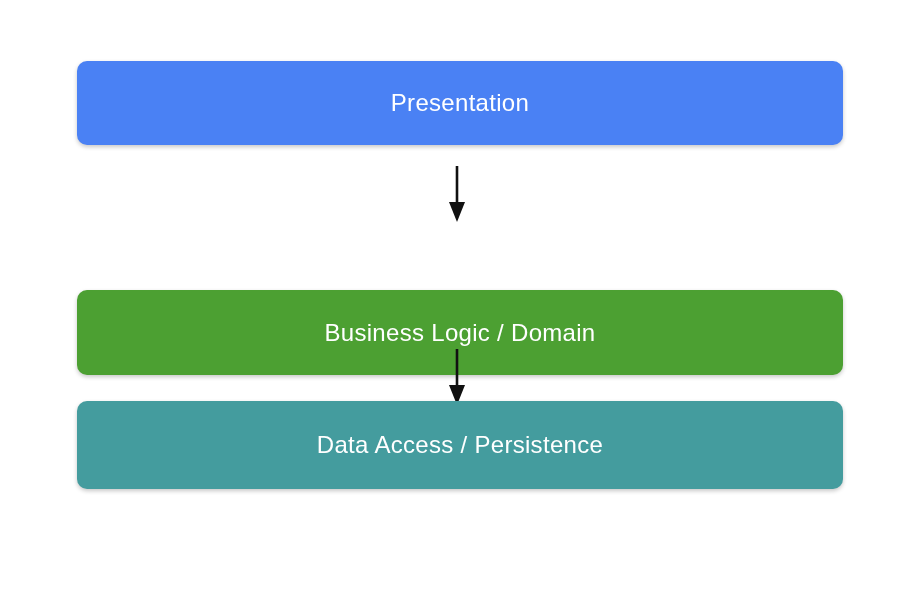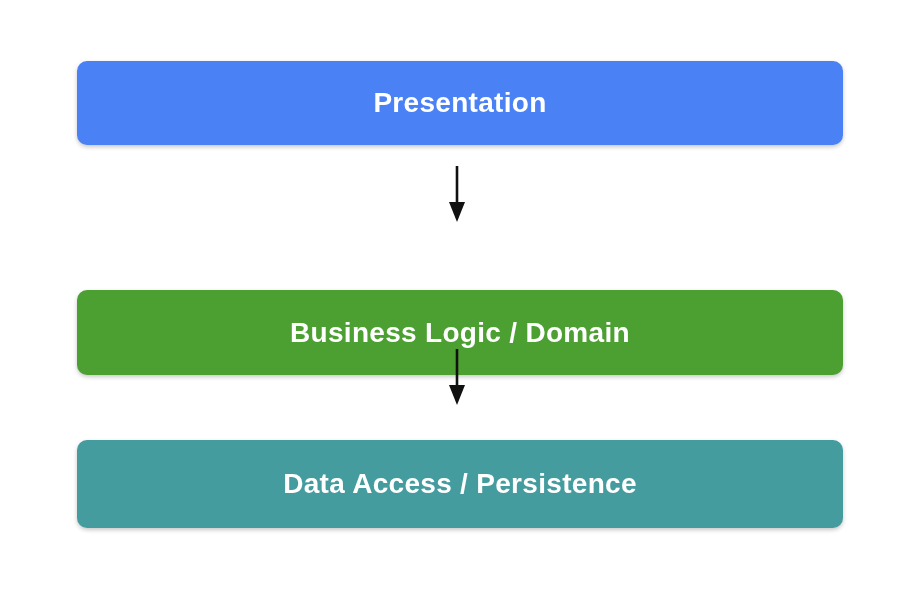--- a/index.html
+++ b/index.html
@@ -20,28 +20,28 @@
     left: 77px;
     width: 766px;
     border-radius: 10px;
     box-shadow: 0 2px 4px rgba(0,0,0,0.22);
     display: flex;
     align-items: center;
     justify-content: center;
   }
   .layer-label {
     color: #ffffff;
-    font-size: 28px;
-    font-weight: 700;
+    font-size: 24px;
+    font-weight: 400;
     letter-spacing: 0.3px;
     white-space: nowrap;
   }
   .layer-1 { top: 61px;  height: 84px; }
   .layer-2 { top: 242px; height: 85px; margin-top: 48px; }
-  .layer-3 { top: 440px; height: 88px; justify-content: center; }
+  .layer-3 { top: 401px; height: 88px; justify-content: center; }
   .arrow {
     position: absolute;
     left: 445px;
     width: 24px;
     height: 60px;
     display: block;
   }
   .arrow-1 { top: 164px; }
   .arrow-2 { top: 347px; }
 </style>

